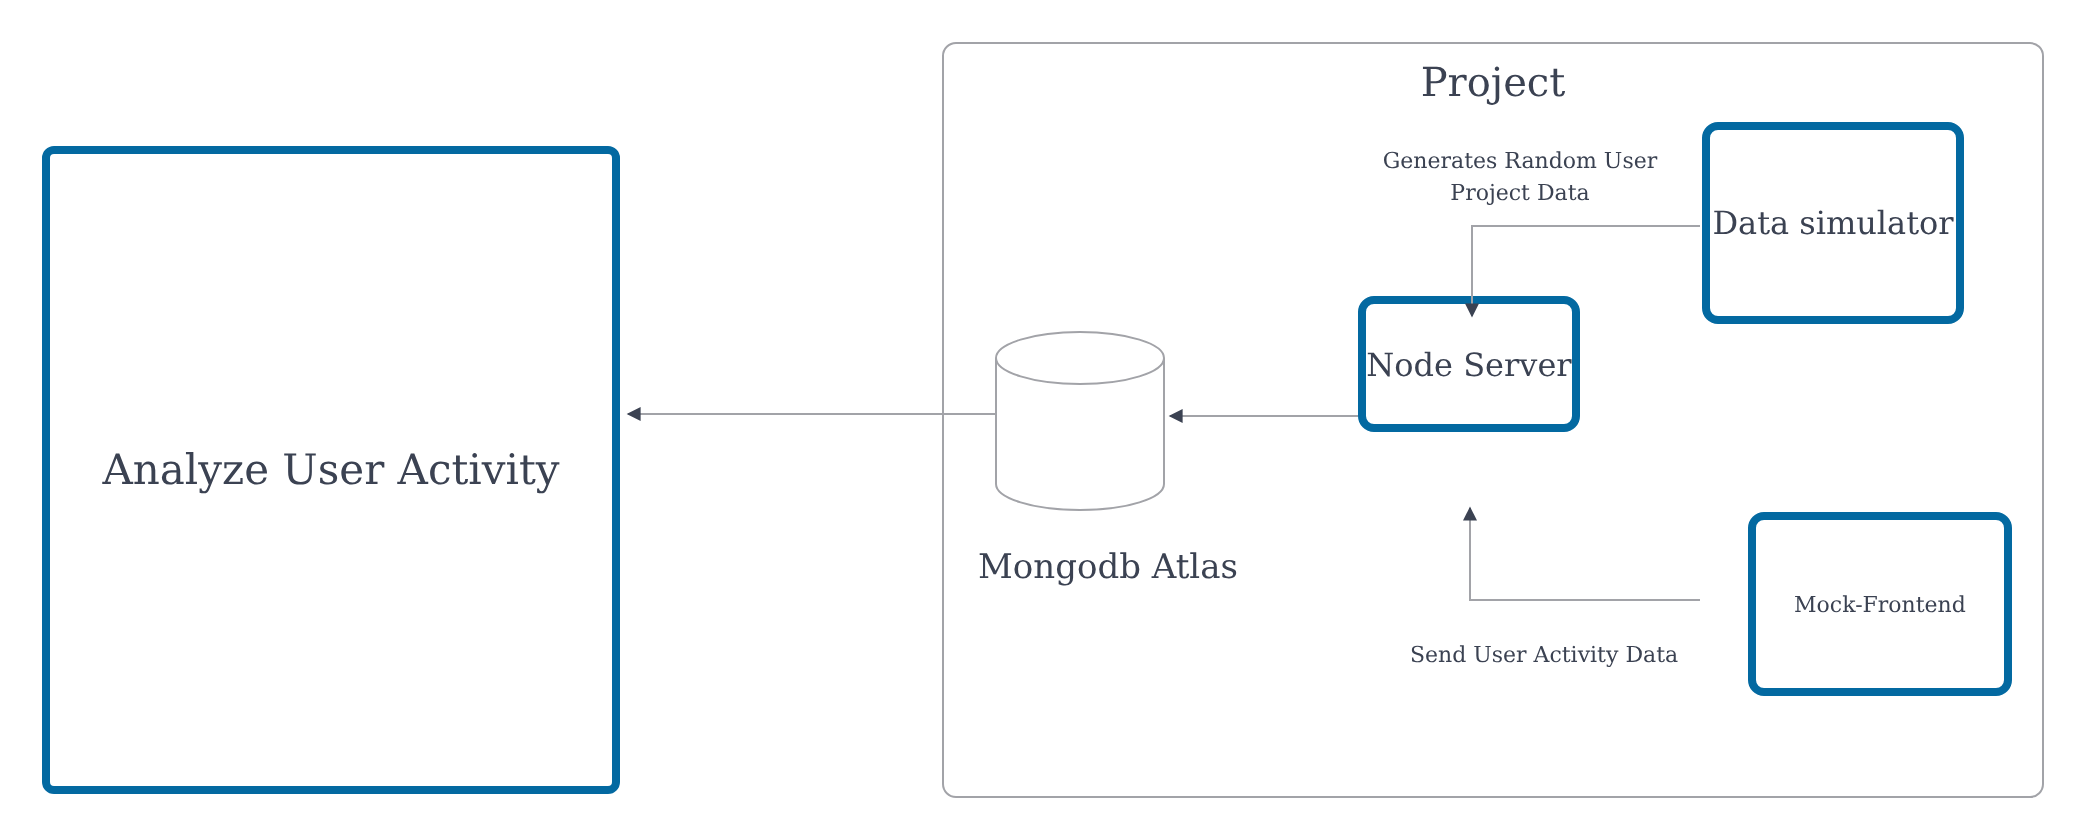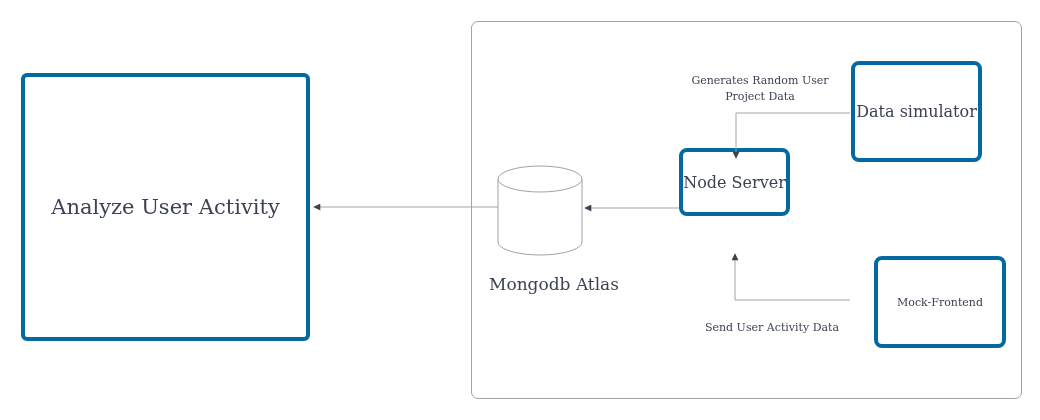--- a/index.html
+++ b/index.html
@@ -28,21 +28,21 @@
   }
   .container-frame {
     position: absolute;
     box-sizing: border-box;
     border: 1px solid #a2a3a8;
     border-radius: 7px;
     background: #ffffff;
   }
   .analyze-node {
     left: 21px; top: 73px;
-    width: 289px; height: 268px;
+    width: 289px; height: 324px;
     border-radius: 6px;
     font-size: 21px;
   }
   .project-frame {
     left: 471px; top: 21px;
     width: 551px; height: 378px;
   }
   .project-title {
     position: absolute;
     left: 471px; top: 29px;
@@ -103,20 +103,21 @@
 </head>
 <body>
 
 <div class="canvas">
 
   <div class="node analyze-node">
     <span>Analyze User Activity</span>
   </div>
 
   <div class="container-frame project-frame"></div>
+  <div class="project-title">Project</div>
 
   <div class="node data-simulator-node">
     <span>Data simulator</span>
   </div>
 
   <div class="node node-server-node">
     <span>Node Server</span>
   </div>
 
   <div class="node mock-frontend-node">

